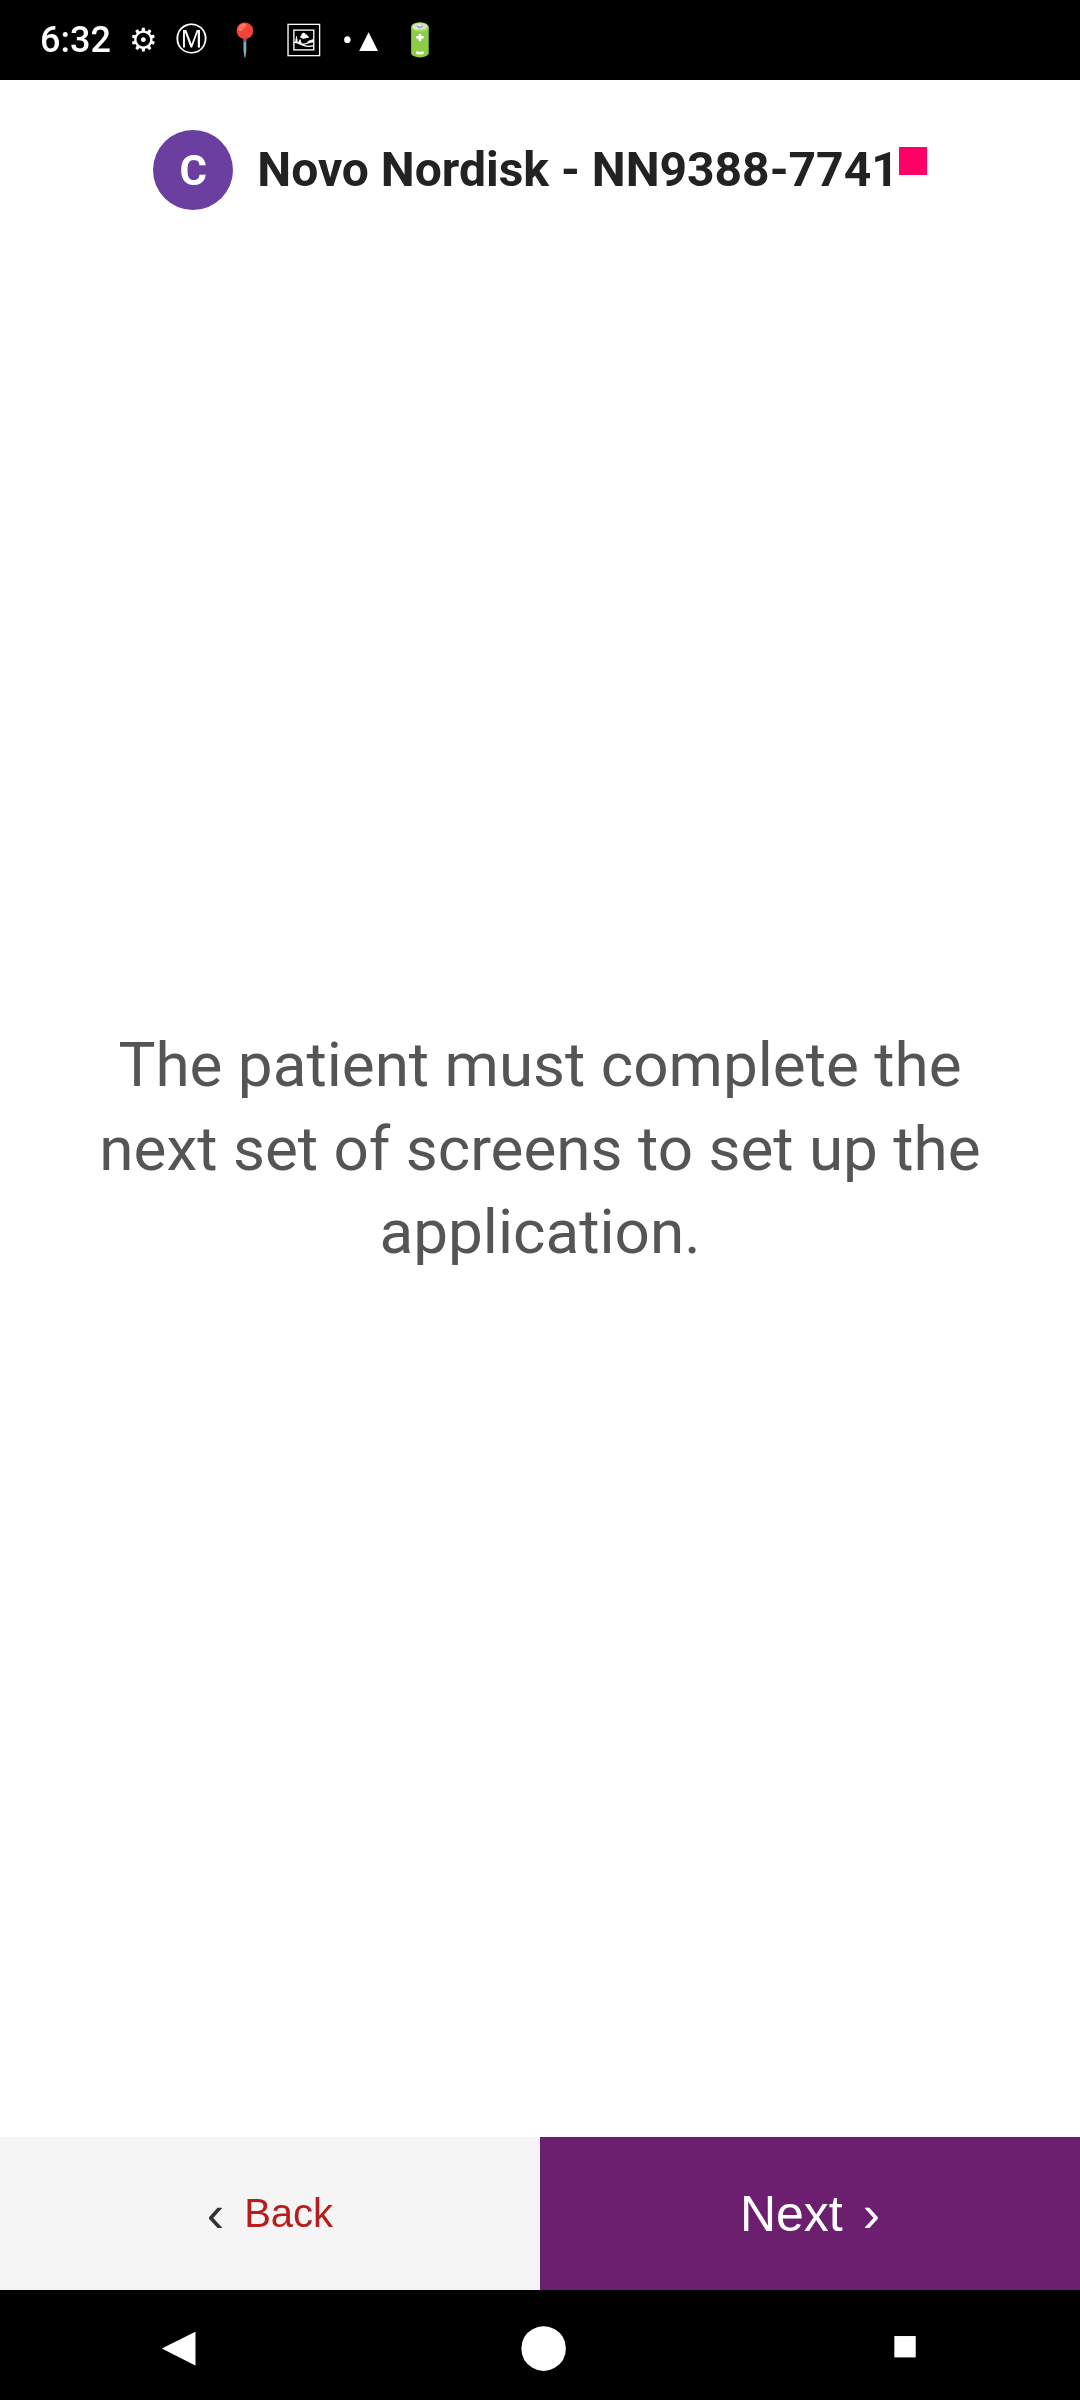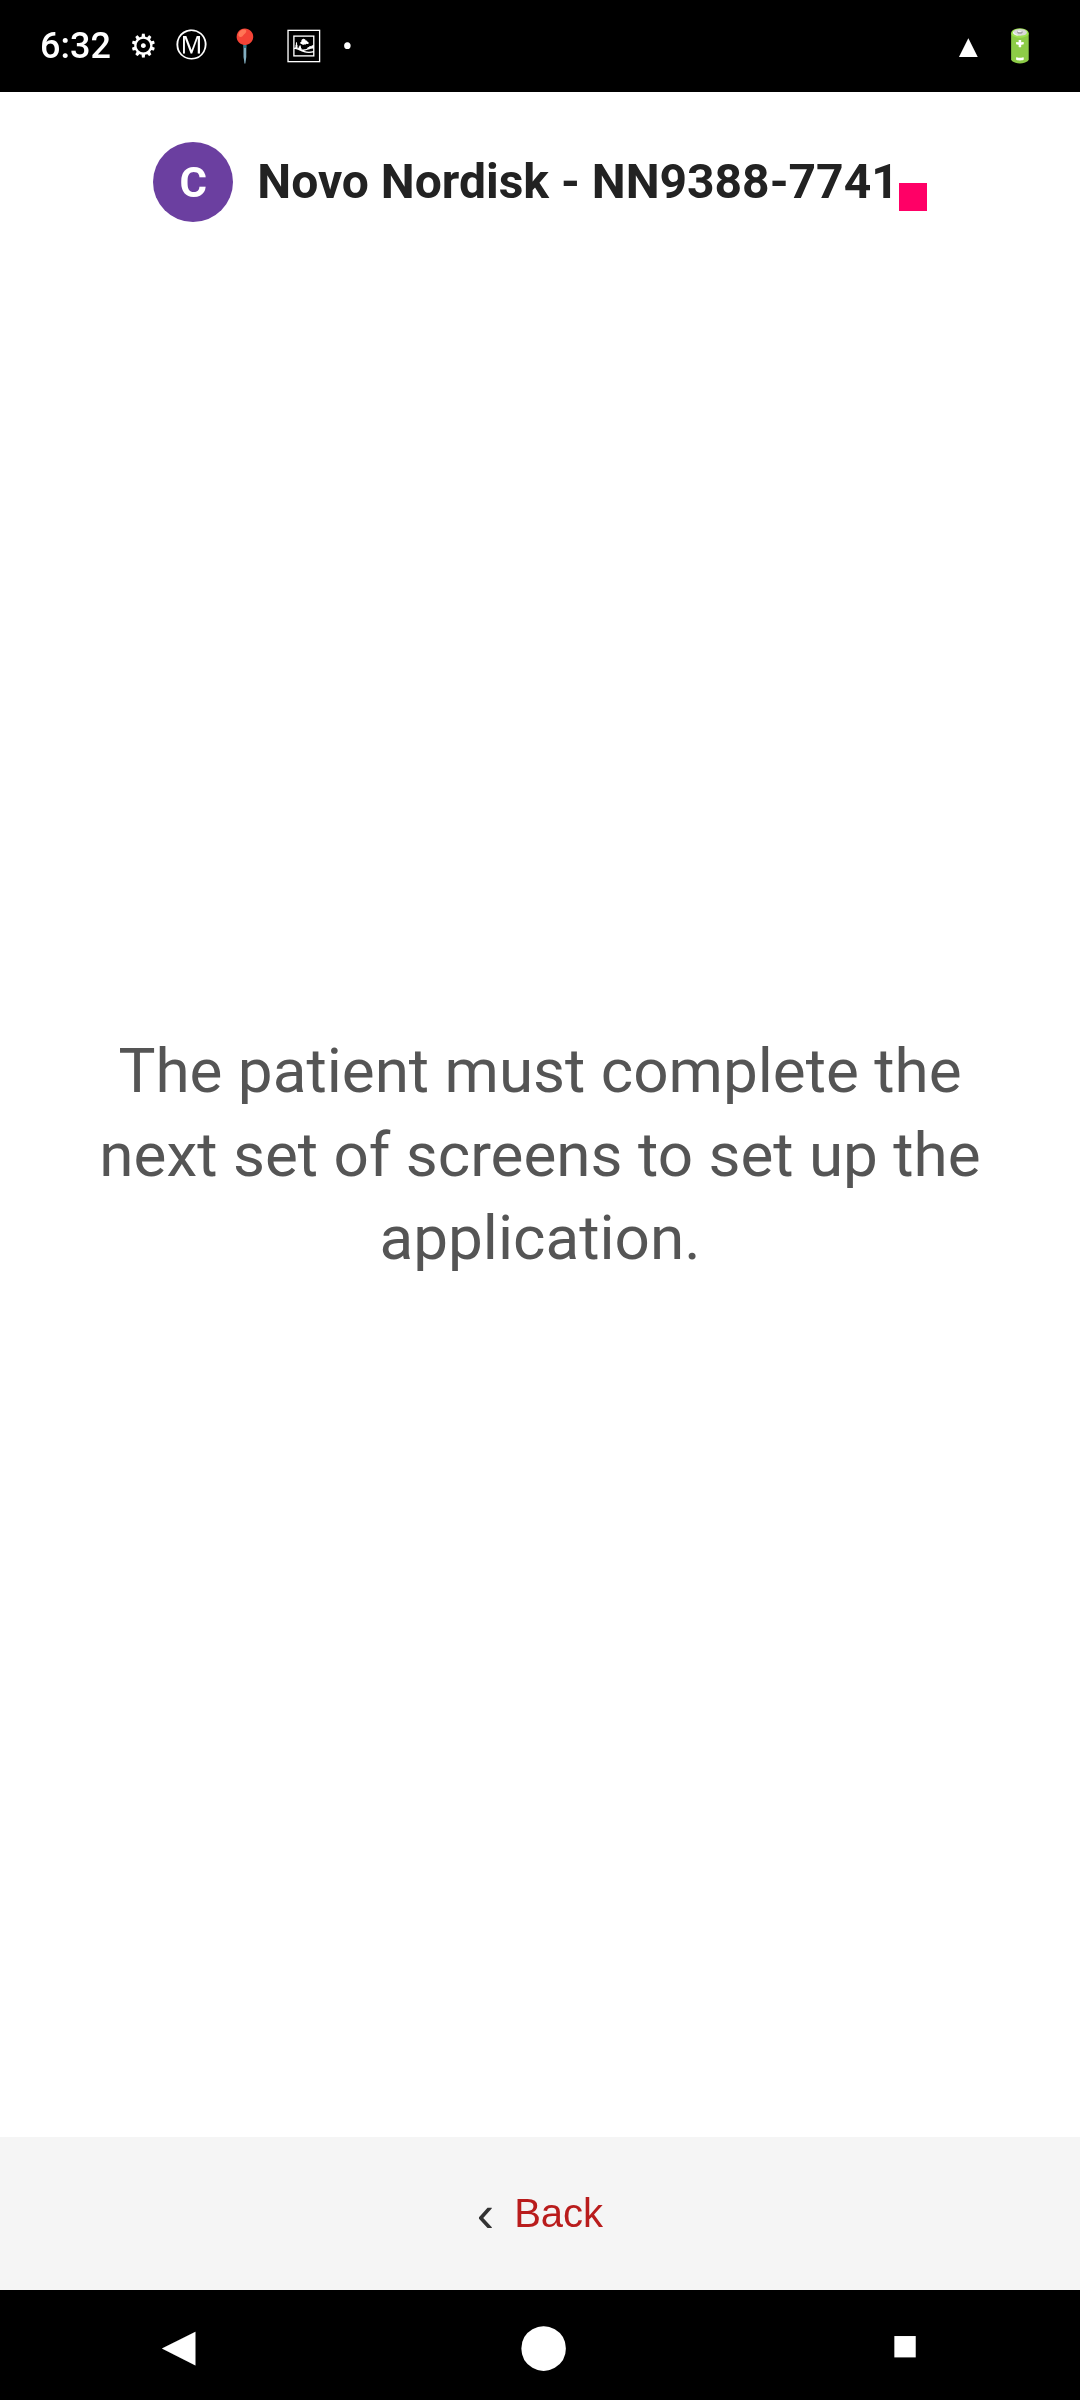--- a/index.html
+++ b/index.html
@@ -15,25 +15,24 @@
       background: #ffffff;
       font-family: 'Roboto', Arial, sans-serif;
       display: flex;
       flex-direction: column;
       overflow: hidden;
     }
 
     
     .status-bar {
       width: 100%;
-      height: 92px;
+      height: 80px;
       background: #000000;
       display: flex;
       align-items: center;
-      justify-content: space-between;
       padding: 4px 40px;
       flex-shrink: 0;
     }
 
     .status-bar-left {
       display: flex;
       align-items: center;
       gap: 18px;
     }
 
@@ -77,21 +76,21 @@
     }
 
     .header-logo-text {
       color: #ffffff;
       font-size: 42px;
       font-weight: 700;
     }
 
     .header-title-group {
       display: flex;
-      align-items: flex-end;
+      align-items: flex-start;
       gap: 0;
     }
 
     .header-title {
       font-size: 48px;
       font-weight: 700;
       color: #222222;
       line-height: 1.2;
     }
 
@@ -229,19 +228,23 @@
 
 <div class="main-content">
   <p class="instruction-text-1">The patient must complete the next set of screens to set up the application.</p>
 </div>
 
 <div class="bottom-nav">
   <button class="nav-back">
     <span class="nav-back-icon">‹</span>
     <span class="nav-back-label">Back</span>
   </button>
+  <button class="nav-next">
+    <span class="nav-next-label">Next</span>
+    <span class="nav-next-icon">›</span>
+  </button>
 </div>
 
 <div class="system-nav">
   <span class="sys-nav-btn">◀</span>
   <span class="sys-nav-btn">⬤</span>
   <span class="sys-nav-btn">■</span>
 </div>
 
 </body></html>

